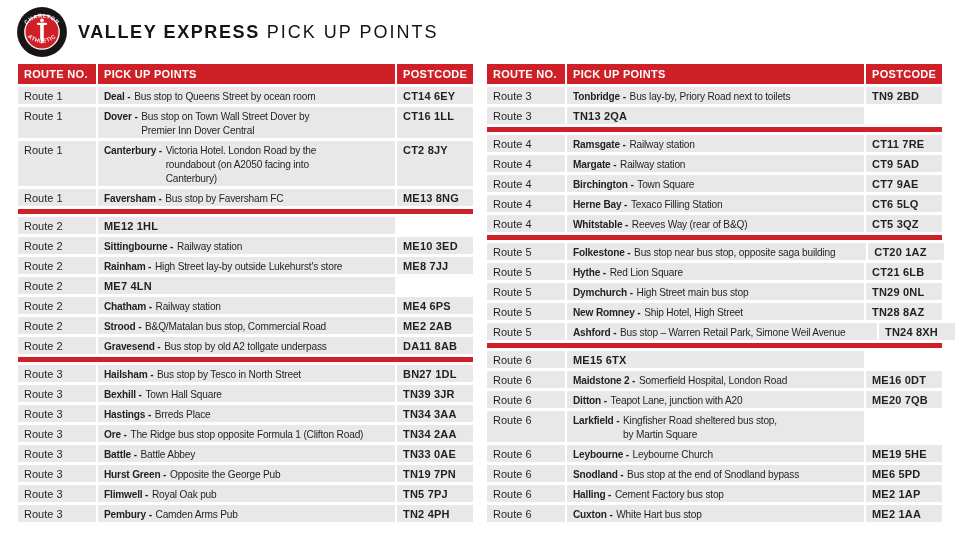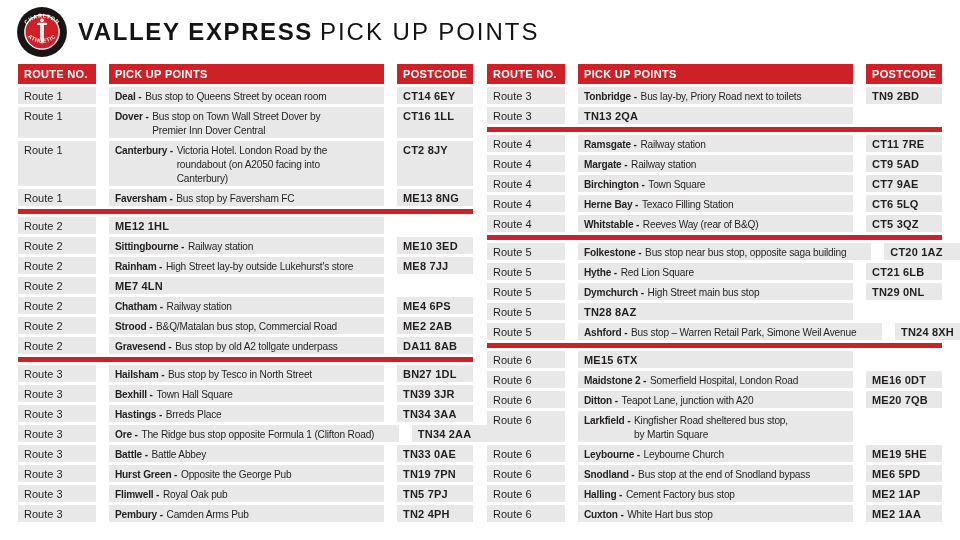--- a/index.html
+++ b/index.html
@@ -11,36 +11,36 @@
   html,body{margin:0;padding:0;}
   body{
     width:960px;height:540px;background:#fff;
     font-family:"Liberation Sans", sans-serif;color:var(--ink);
     overflow:hidden;
   }
   .page{position:relative;width:960px;height:540px;}
 
   .masthead{position:absolute;top:6px;left:16px;display:flex;align-items:center;gap:10px;}
   .logo{width:52px;height:52px;display:block;}
-  .title{font-size:24px;letter-spacing:1.6px;white-space:nowrap;color:#161314;}
+  .title{font-size:18px;letter-spacing:1.6px;white-space:nowrap;color:#161314;}
   .title .t-bold{font-weight:700;}
   .title .t-light{font-weight:400;margin-left:7px;letter-spacing:2px;}
 
   .tables{position:absolute;top:64px;left:18px;display:flex;gap:14px;}
   .ptable{width:455px;}
 
-  .row{display:grid;grid-template-columns:78px 1fr 76px;column-gap:13px;margin-bottom:3px;}
+  .row{display:grid;grid-template-columns:78px 1fr 76px;column-gap:2px;margin-bottom:3px;}
   .cell{background:var(--row);padding:2px 4px 1px 6px;line-height:14px;font-size:11px;}
   .header-row .cell{
     background:var(--red);color:#fff;font-weight:700;font-size:11px;
     padding:3px 4px 3px 6px;letter-spacing:0.3px;
   }
   .route-cell{font-weight:400;}
   .postcode-cell{font-weight:700;letter-spacing:0.2px;}
-  .pickup-cell{padding-right:2px;}
+  .pickup-cell{padding-right:8px;}
   .pickup-inner{
     display:flex;align-items:flex-start;white-space:nowrap;
     transform:scaleX(0.92);transform-origin:left top;letter-spacing:-0.2px;
   }
   .stop-name{font-weight:700;margin-right:4px;white-space:nowrap;}
   .desc{display:flex;flex-direction:column;}
   .desc-line{white-space:nowrap;}
   .divider{height:5px;background:var(--red);margin:0 0 3px 0;}
 </style>
 </head>
@@ -411,20 +411,28 @@
               <span class="stop-name">Dymchurch -</span>
               <span class="desc">
                 <div class="desc-line">High Street main bus stop</div>
               </span>
             </div>
           </div>
           <div class="cell postcode-cell">TN29 0NL</div>
         </div>
         <div class="row">
           <div class="cell route-cell">Route 5</div>
+          <div class="cell pickup-cell">
+            <div class="pickup-inner">
+              <span class="stop-name">New Romney -</span>
+              <span class="desc">
+                <div class="desc-line">Ship Hotel, High Street</div>
+              </span>
+            </div>
+          </div>
           <div class="cell postcode-cell">TN28 8AZ</div>
         </div>
         <div class="row">
           <div class="cell route-cell">Route 5</div>
           <div class="cell pickup-cell">
             <div class="pickup-inner">
               <span class="stop-name">Ashford -</span>
               <span class="desc">
                 <div class="desc-line">Bus stop – Warren Retail Park, Simone Weil Avenue</div>
               </span>

